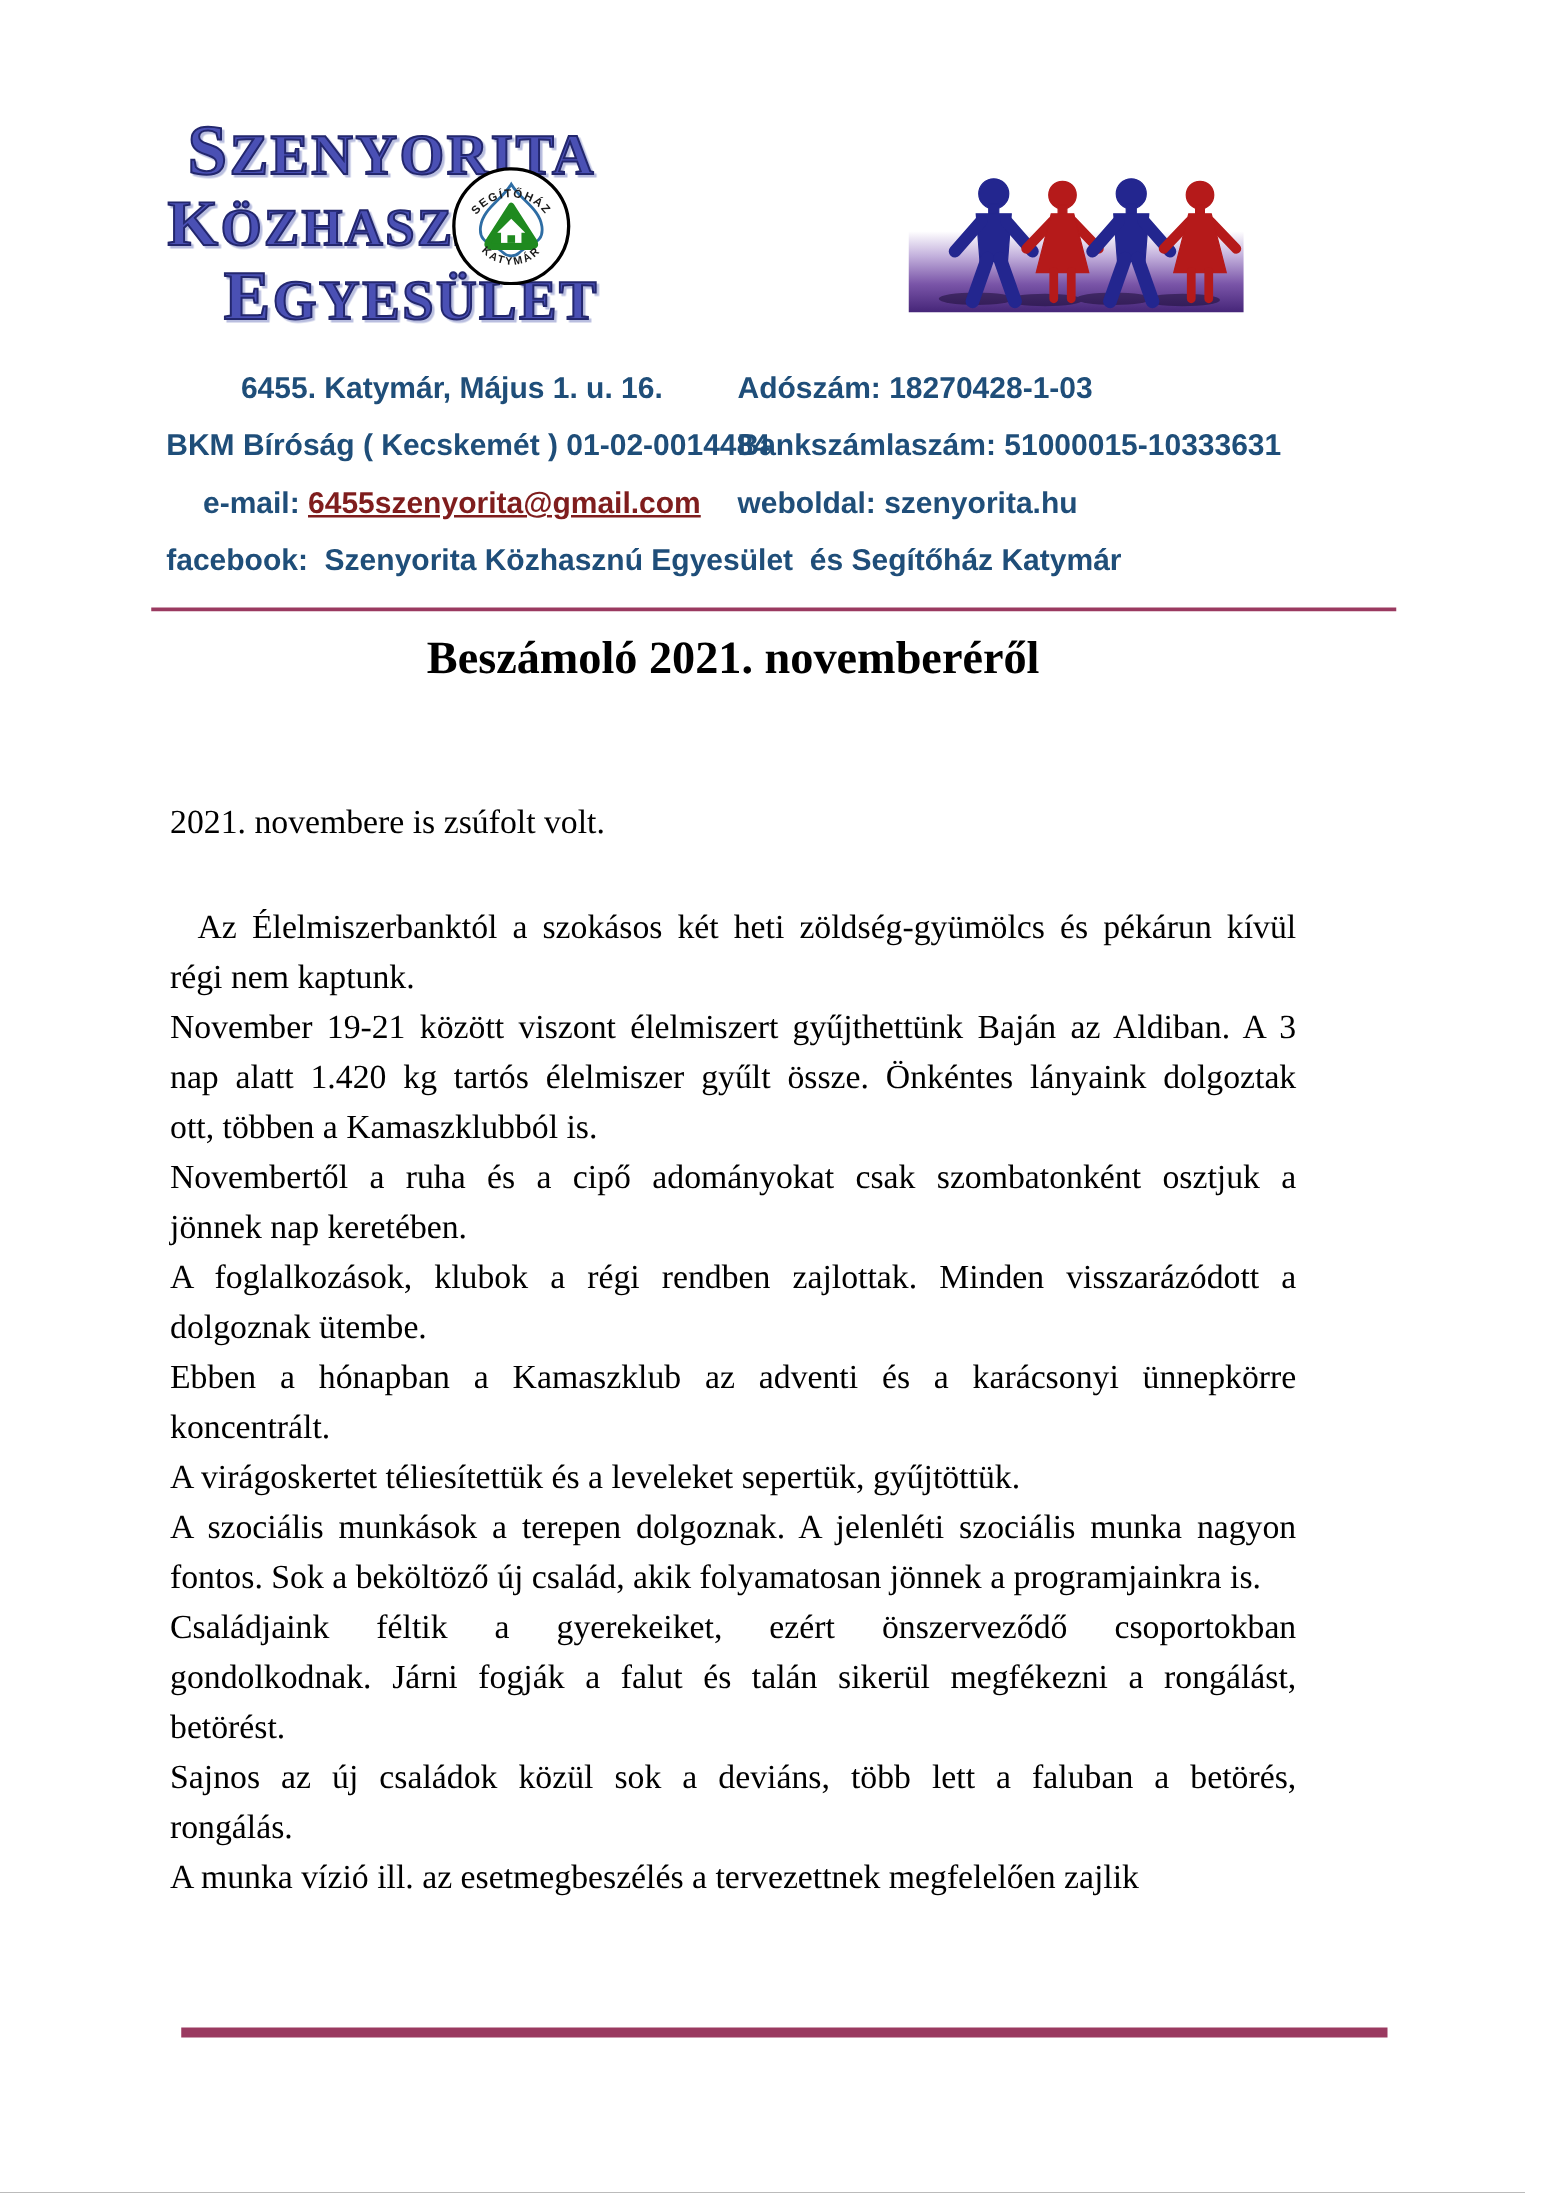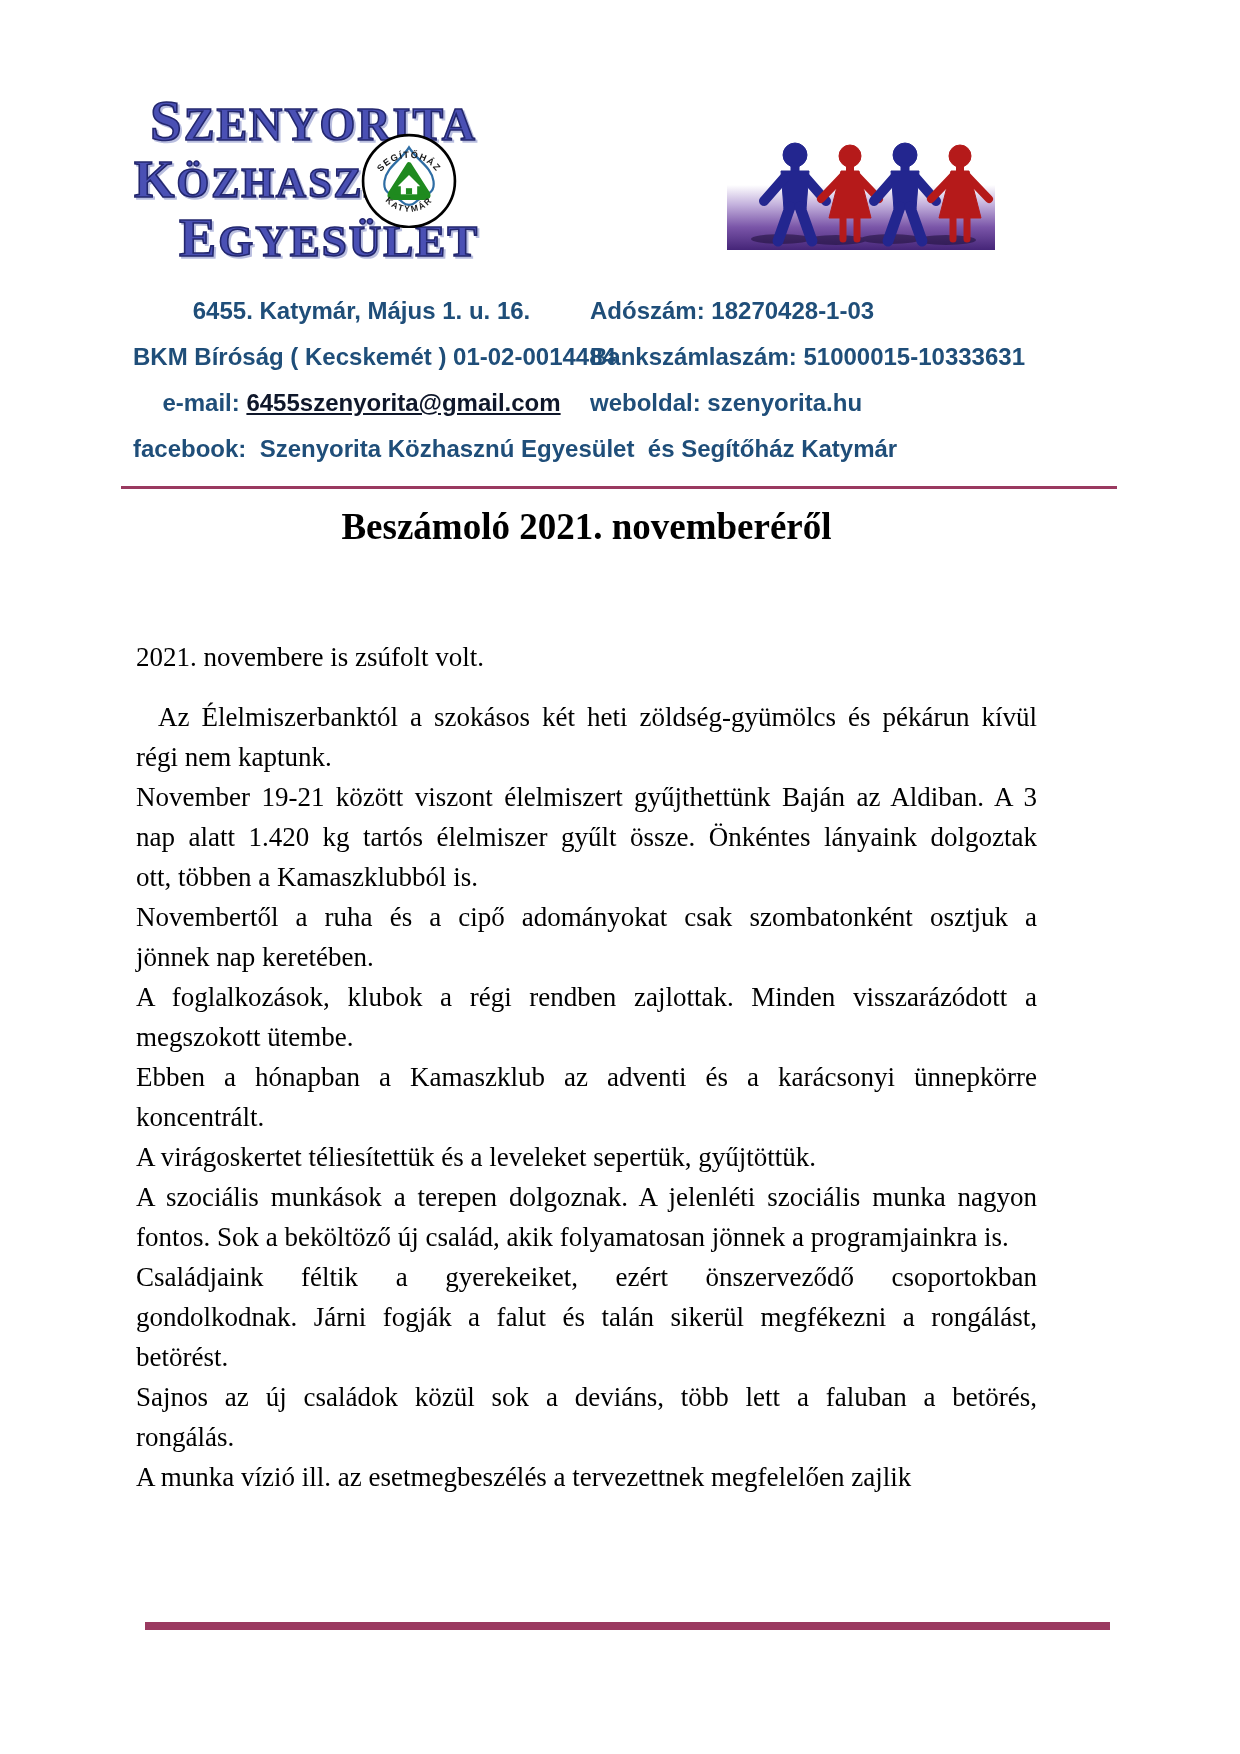--- a/index.html
+++ b/index.html
@@ -36,21 +36,21 @@
 
   
   .contact{
     position:absolute;left:133px;top:288px;width:990px;
     font-family:"Liberation Sans", sans-serif;
     font-weight:bold;font-size:24px;color:#1f4e79;
   }
   .contact-row{display:flex;height:46px;line-height:46px;white-space:pre;}
   .contact-left{width:457px;flex:none;text-align:center;}
   .contact-right{flex:1;}
-  .email-link{text-decoration:underline;color:#0f172a;}
+  .email-link{text-decoration:underline;color:#7f1d1d;}
 
   .rule-top{
     position:absolute;left:121px;top:486px;width:996px;height:3px;
     background:#9a3a60;
   }
   .rule-bottom{
     position:absolute;left:145px;top:1622px;width:965px;height:8px;
     background:#9a3a60;
   }
 
@@ -61,21 +61,21 @@
     font-family:"Liberation Serif", serif;
     font-weight:bold;font-size:37px;color:#000;
     line-height:42px;
   }
   .doc-body{
     position:absolute;left:136px;top:637px;width:901px;
     font-family:"Liberation Serif", serif;
     font-size:27px;color:#000;
   }
   .para{margin:0;}
-  .para.gap-after{margin-bottom:20px;}
+  .para.gap-after{margin-bottom:44px;}
   .bline{
     line-height:40px;
     text-align:justify;
     text-align-last:justify;
     white-space:normal;
   }
   .bline.last{text-align-last:left;}
   .bline.indent{text-indent:22px;}
 
   .badge-text{font-family:"Liberation Sans", sans-serif;font-weight:bold;fill:#1a1a1a;}
@@ -182,21 +182,21 @@
       <span class="bline" style="display:block">November 19-21 között viszont élelmiszert gyűjthettünk Baján az Aldiban. A 3</span>
       <span class="bline" style="display:block">nap alatt 1.420 kg tartós élelmiszer gyűlt össze. Önkéntes lányaink dolgoztak</span>
       <span class="bline last" style="display:block">ott, többen a Kamaszklubból is.</span>
     </p>
     <p class="para">
       <span class="bline" style="display:block">Novembertől a ruha és a cipő adományokat csak szombatonként osztjuk a</span>
       <span class="bline last" style="display:block">jönnek nap keretében.</span>
     </p>
     <p class="para">
       <span class="bline" style="display:block">A foglalkozások, klubok a régi rendben zajlottak. Minden visszarázódott a</span>
-      <span class="bline last" style="display:block">megszokott ütembe.</span>
+      <span class="bline last" style="display:block">dolgoznak ütembe.</span>
     </p>
     <p class="para">
       <span class="bline" style="display:block">Ebben a hónapban a Kamaszklub az adventi és a karácsonyi ünnepkörre</span>
       <span class="bline last" style="display:block">koncentrált.</span>
     </p>
     <p class="para">
       <span class="bline last" style="display:block">A virágoskertet téliesítettük és a leveleket sepertük, gyűjtöttük.</span>
     </p>
     <p class="para">
       <span class="bline" style="display:block">A szociális munkások a terepen dolgoznak. A jelenléti szociális munka nagyon</span>

